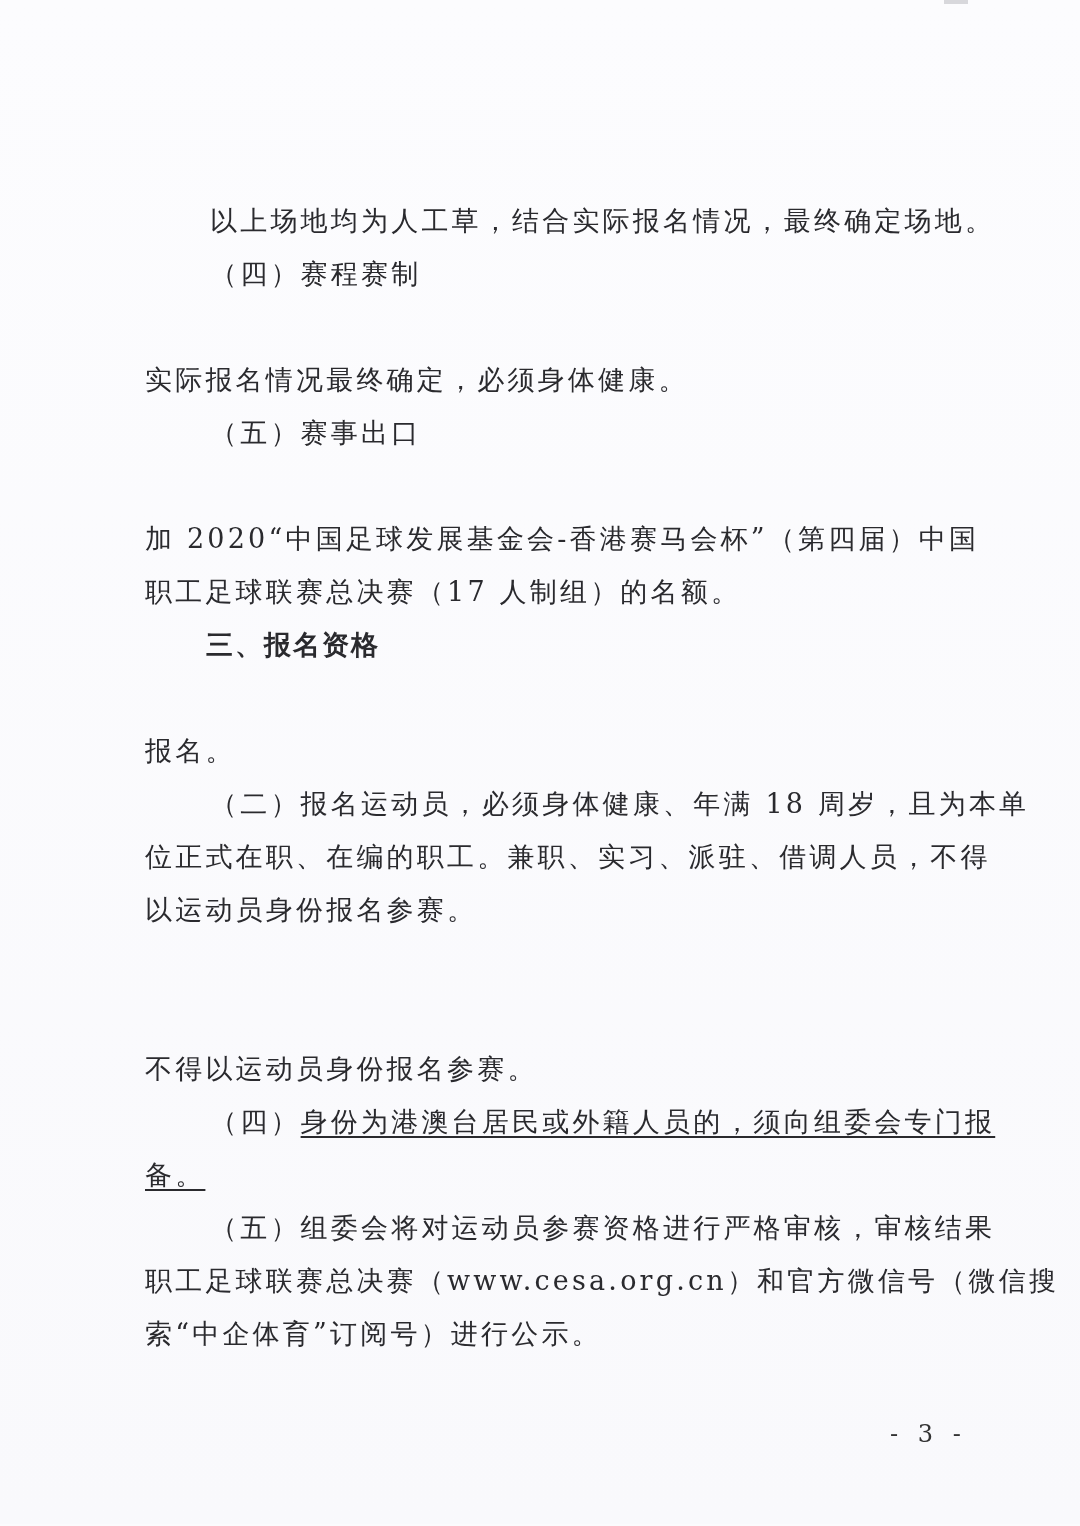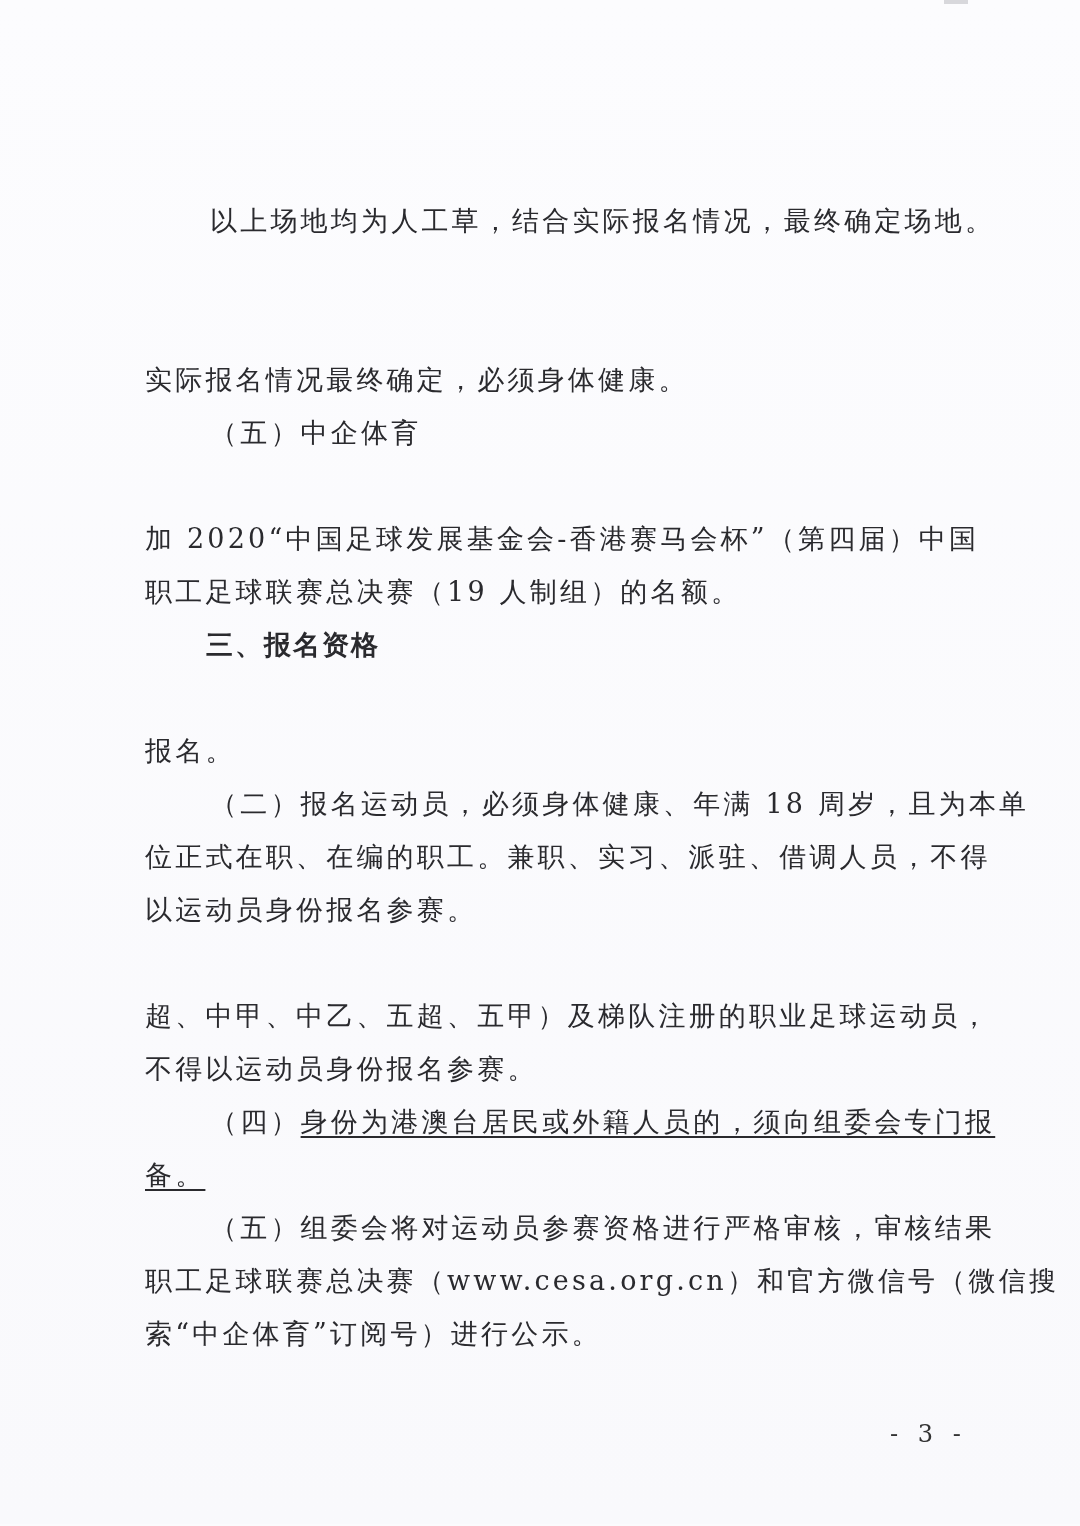--- a/index.html
+++ b/index.html
@@ -30,30 +30,30 @@
   }
   .topmark { position:absolute; left:944px; top:0; width:24px; height:4px; background:#d8d8dc; }
 </style>
 </head>
 <body>
 
 <div class="page">
   <div class="topmark"></div>
 
   <div class="line" style="left:210px;top:203px">以上场地均为人工草，结合实际报名情况，最终确定场地。</div>
+  <div class="line" style="left:210px;top:256px">（四）赛程赛制</div>
   <div class="line" style="left:145px;top:362px">实际报名情况最终确定，必须身体健康。</div>
-  <div class="line" style="left:210px;top:415px">（五）中企体育</div>
+  <div class="line" style="left:210px;top:415px">（五）赛事出口</div>
   <div class="line" style="left:145px;top:521px">加 2020“中国足球发展基金会-香港赛马会杯”（第四届）中国</div>
-  <div class="line" style="left:145px;top:574px">职工足球联赛总决赛（19 人制组）的名额。</div>
+  <div class="line" style="left:145px;top:574px">职工足球联赛总决赛（17 人制组）的名额。</div>
   <div class="line heading" style="left:206px;top:627px">三、报名资格</div>
   <div class="line" style="left:145px;top:733px">报名。</div>
   <div class="line" style="left:210px;top:786px">（二）报名运动员，必须身体健康、年满 18 周岁，且为本单</div>
   <div class="line" style="left:145px;top:839px">位正式在职、在编的职工。兼职、实习、派驻、借调人员，不得</div>
   <div class="line" style="left:145px;top:892px">以运动员身份报名参赛。</div>
-  <div class="line" style="left:145px;top:998px">超、中甲、中乙、五超、五甲）及梯队注册的职业足球运动员，</div>
   <div class="line" style="left:145px;top:1051px">不得以运动员身份报名参赛。</div>
   <div class="line" style="left:210px;top:1104px">
     <span>（四）</span><span class="u">身份为港澳台居民或外籍人员的，须向组委会专门报</span>
   </div>
   <div class="line u" style="left:145px;top:1157px">备。</div>
   <div class="line" style="left:210px;top:1210px">（五）组委会将对运动员参赛资格进行严格审核，审核结果</div>
   <div class="line" style="left:145px;top:1263px">职工足球联赛总决赛（www.cesa.org.cn）和官方微信号（微信搜</div>
   <div class="line" style="left:145px;top:1316px">索“中企体育”订阅号）进行公示。</div>
 
   <div class="pagenum">- 3 -</div>

